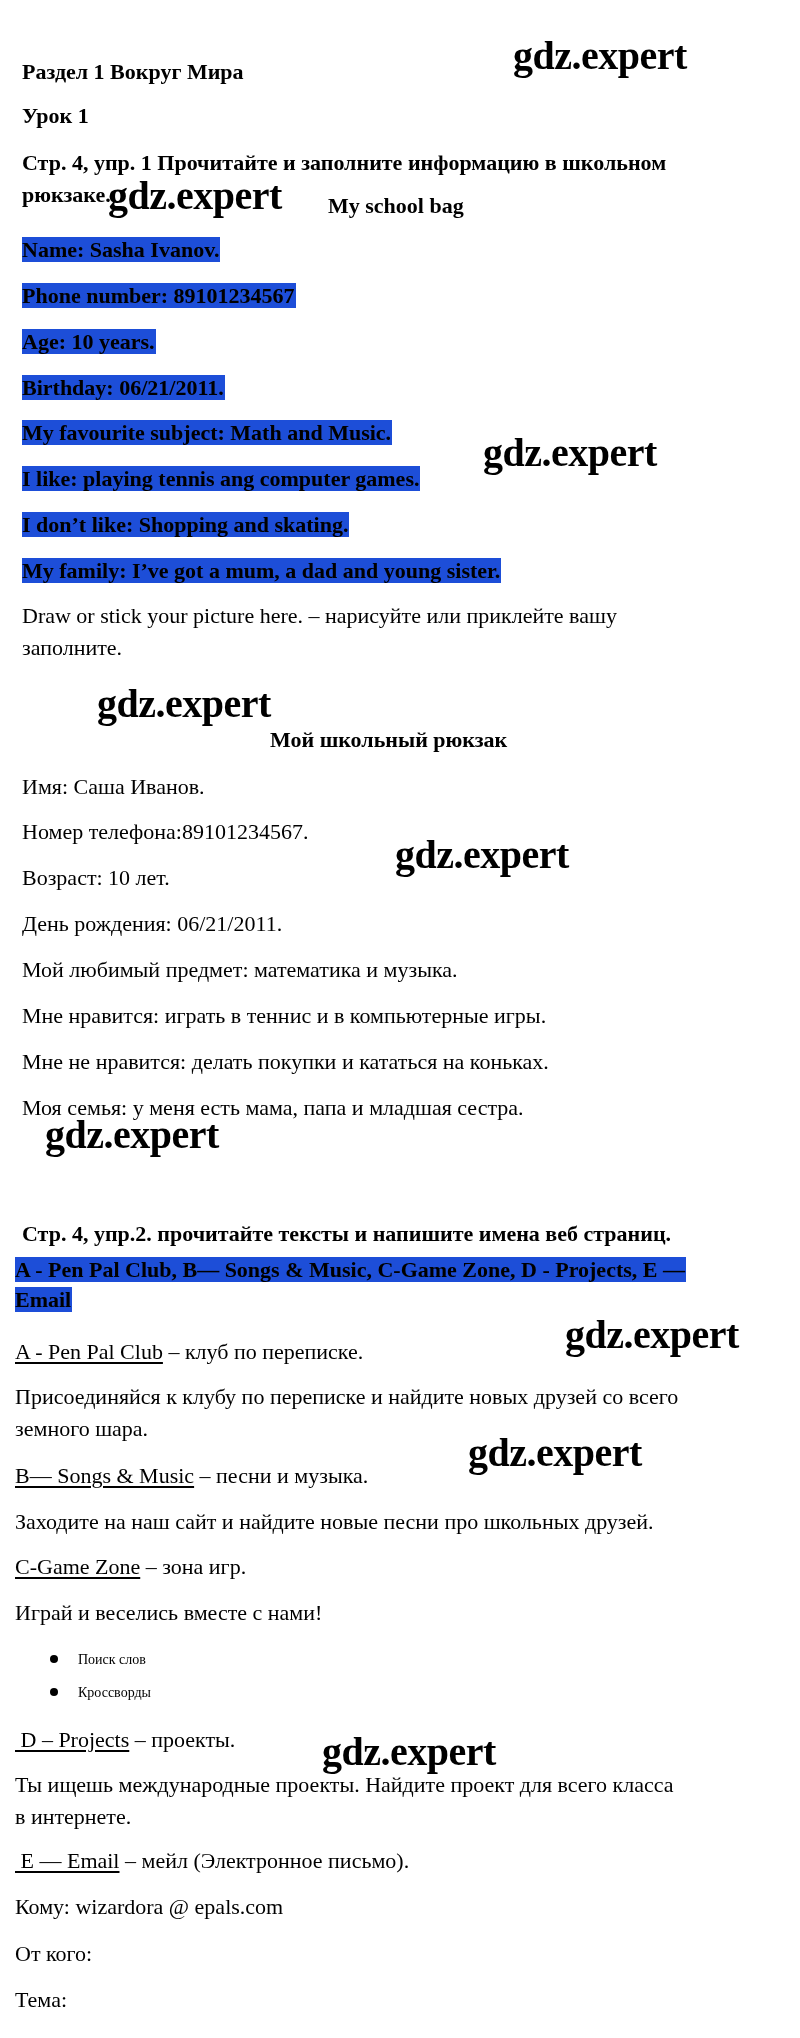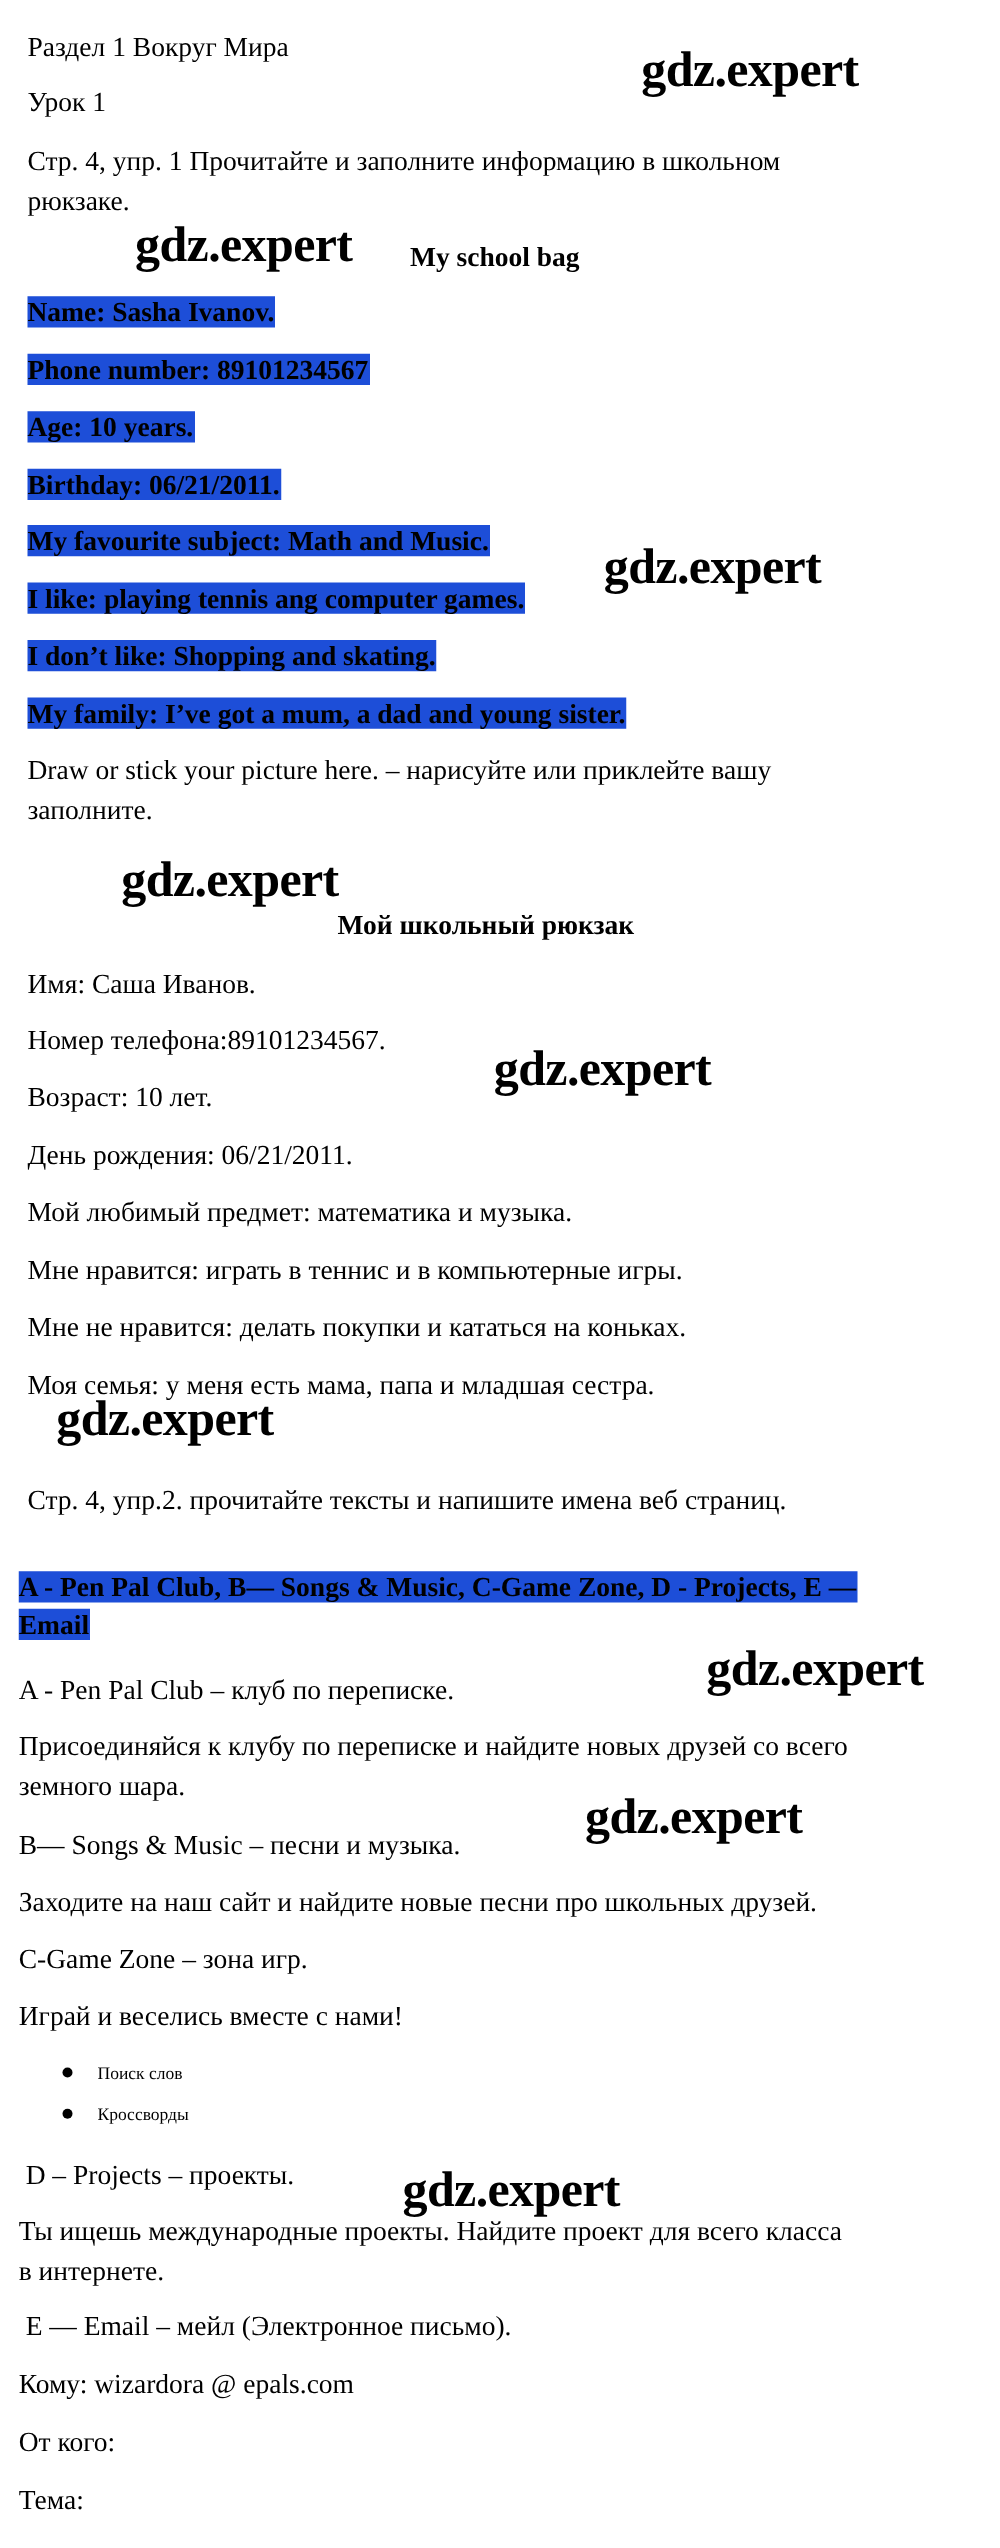--- a/index.html
+++ b/index.html
@@ -1,22 +1,22 @@
 <!DOCTYPE html>
 <html><head>
 <meta charset="utf-8">
 <style>
   html, body { margin: 0; padding: 0; background: #ffffff; }
   body { width: 800px; height: 2038px; position: relative; overflow: hidden;
          font-family: "Liberation Serif", "DejaVu Serif", serif; color: #000; }
   .ln { position: absolute; left: 22px; font-size: 22px; line-height: 28px; white-space: nowrap; }
   .ln2 { left: 15px; }
-  .b { font-weight: normal; }
+  .b { font-weight: bold; margin-top: 34px; }
   .hl { background: #1d4ed8; padding: 0 1px 0 0; font-weight: bold; }
-  .u { text-underline-offset: 3px; margin-top: 12px; }
+  .u { text-decoration: underline; text-underline-offset: 3px; margin-top: 12px; }
   .wm { position: absolute; font-family: Liberation Serif, serif; font-weight: bold;
         font-size: 40px; line-height: 40px; letter-spacing: -0.5px; white-space: nowrap; }
   .ctr { position: absolute; font-weight: bold; font-size: 22px; line-height: 28px; white-space: nowrap; }
   .bullet { position: absolute; left: 50px; font-size: 14px; line-height: 28px; }
   .bullet .dot { display: inline-block; width: 8px; height: 8px; border-radius: 50%;
                  background: #000; vertical-align: middle; margin-right: 20px; position: relative; top: -2px; }
 </style>
 </head>
 <body>
 

